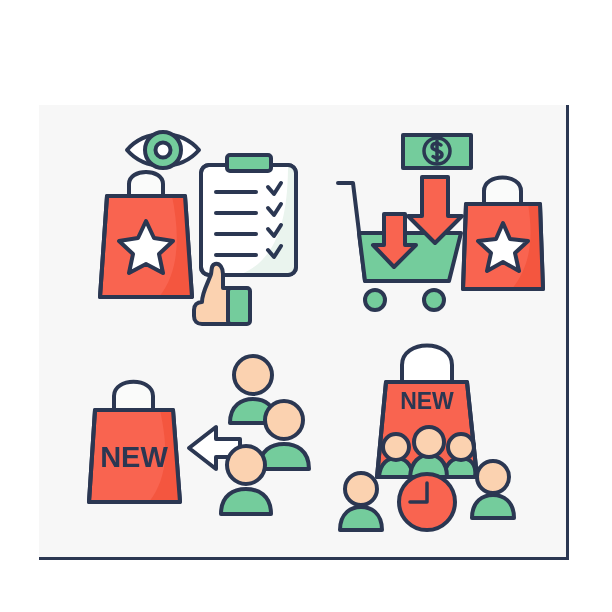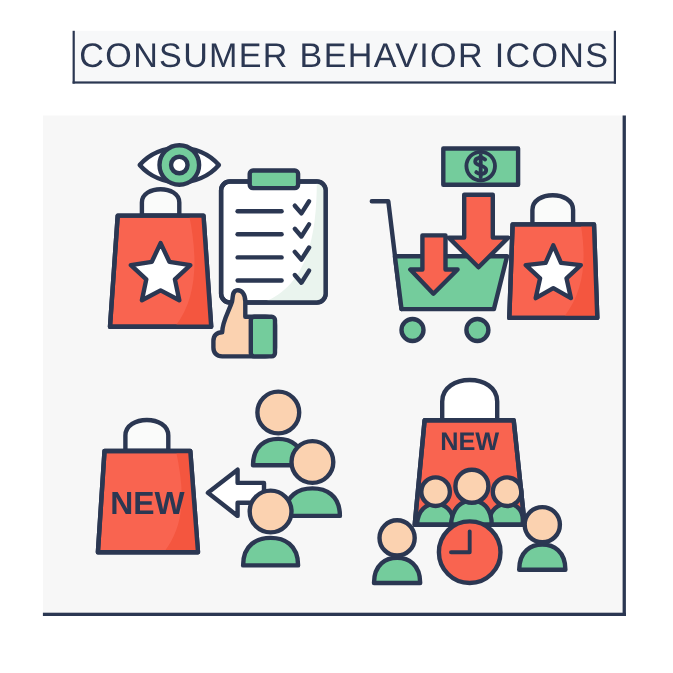--- a/index.html
+++ b/index.html
@@ -31,23 +31,20 @@
   }
 
   .icon-cell{position:absolute;}
   svg{display:block;overflow:visible;}
 </style>
 </head>
 <body>
 
 <div class="page">
 
-  <div class="title-box">
-    <div class="title-text">CONSUMER BEHAVIOR ICONS</div>
-  </div>
 
   <div class="panel">
 
     <div class="icon-cell" style="left:50px;top:15px;width:230px;height:215px;">
       <svg width="230" height="215" viewBox="0 0 230 215" fill="none" stroke="#2b3752" stroke-width="4" stroke-linecap="round" stroke-linejoin="round">
 
         <g>
           <path d="M38 30 C 56 9, 92 9, 110 30 C 92 51, 56 51, 38 30 Z" fill="#ffffff"></path>
           <circle cx="74" cy="30" r="18" fill="#74cc9c"></circle>
           <circle cx="74" cy="30" r="7.5" fill="#ffffff"></circle>

